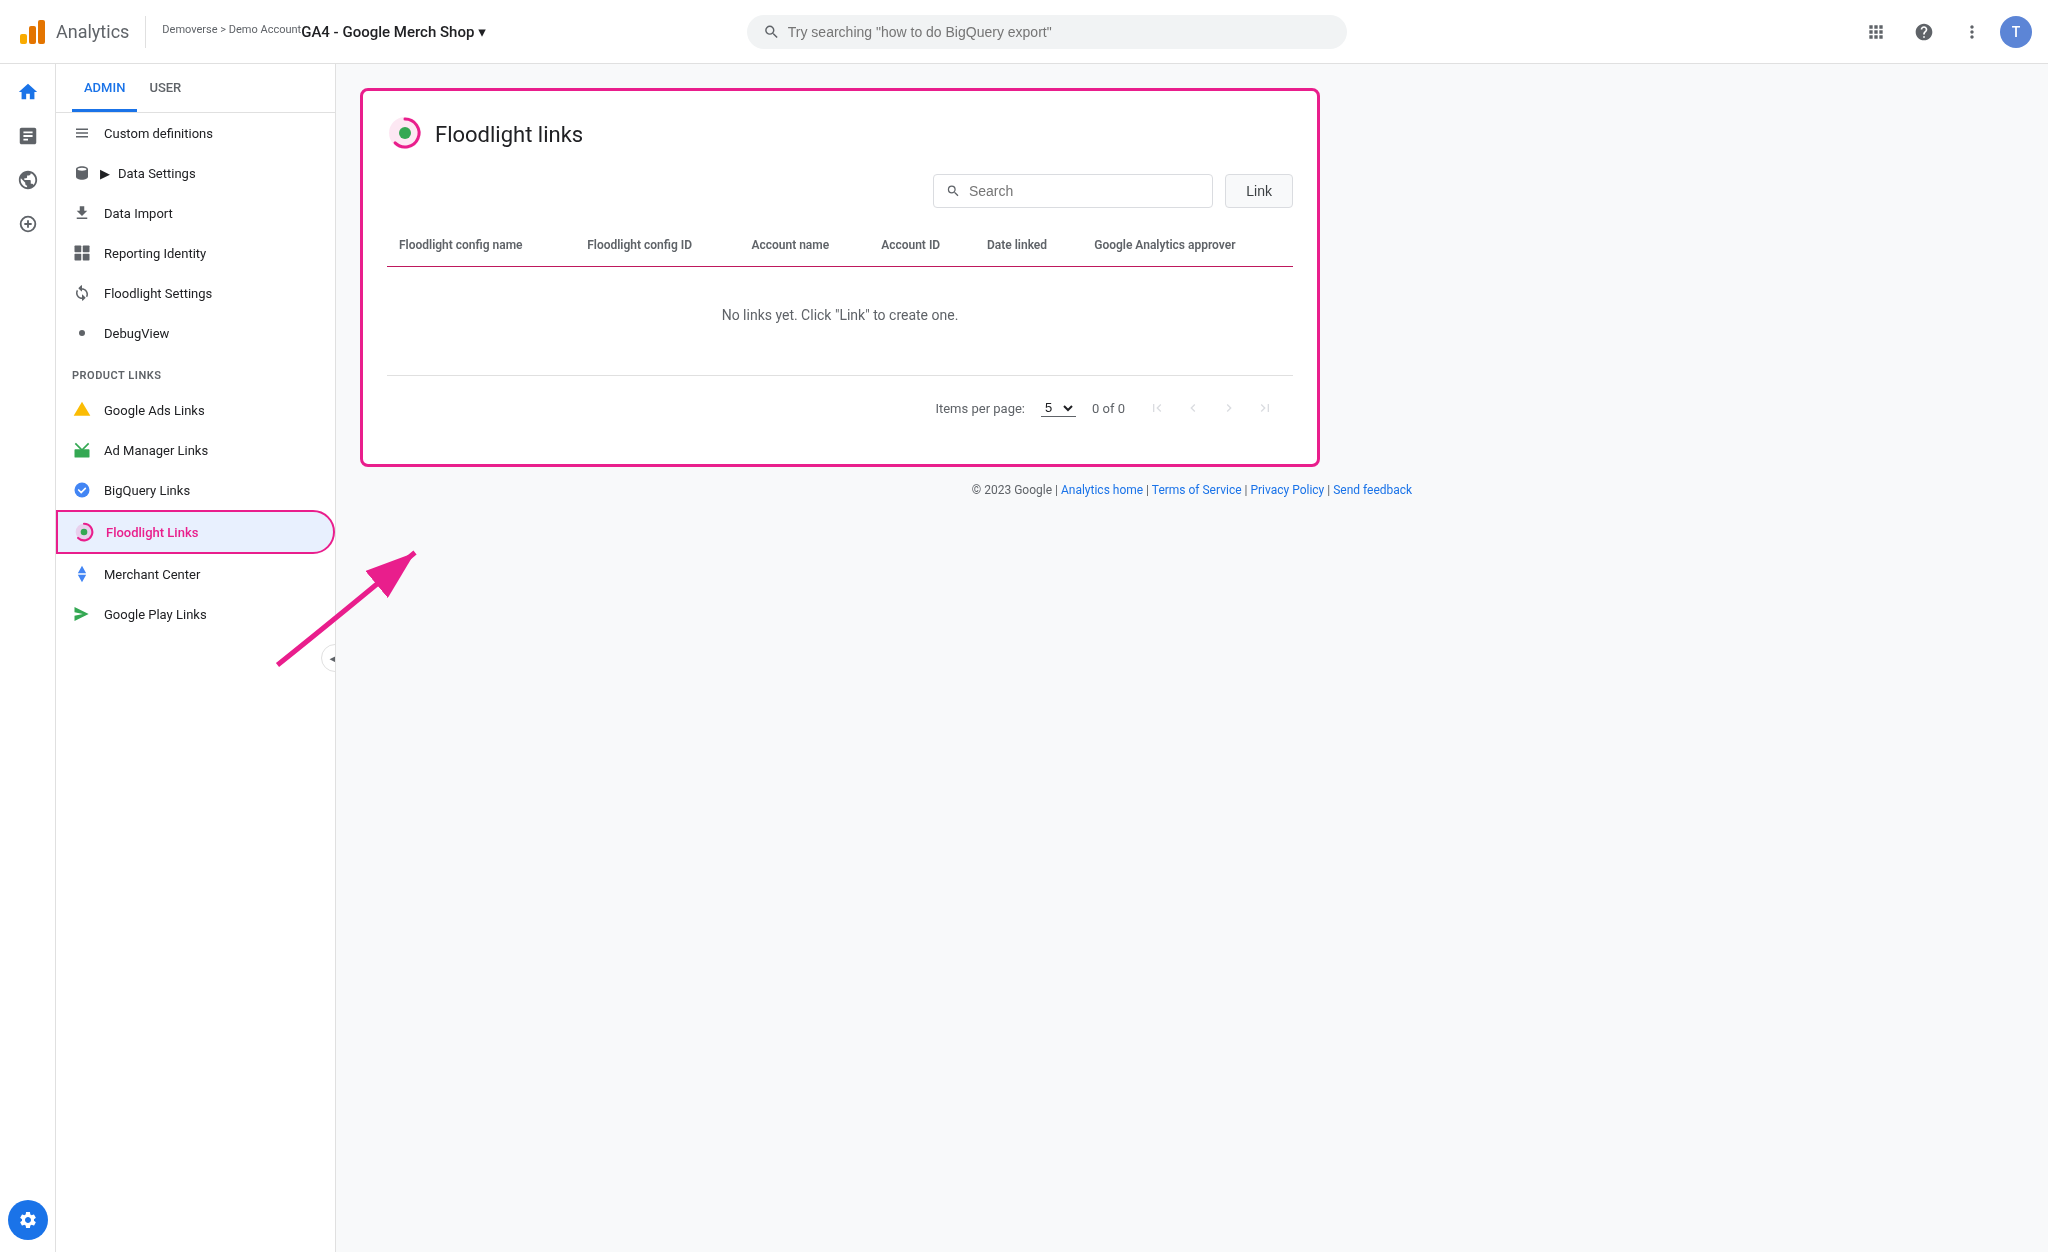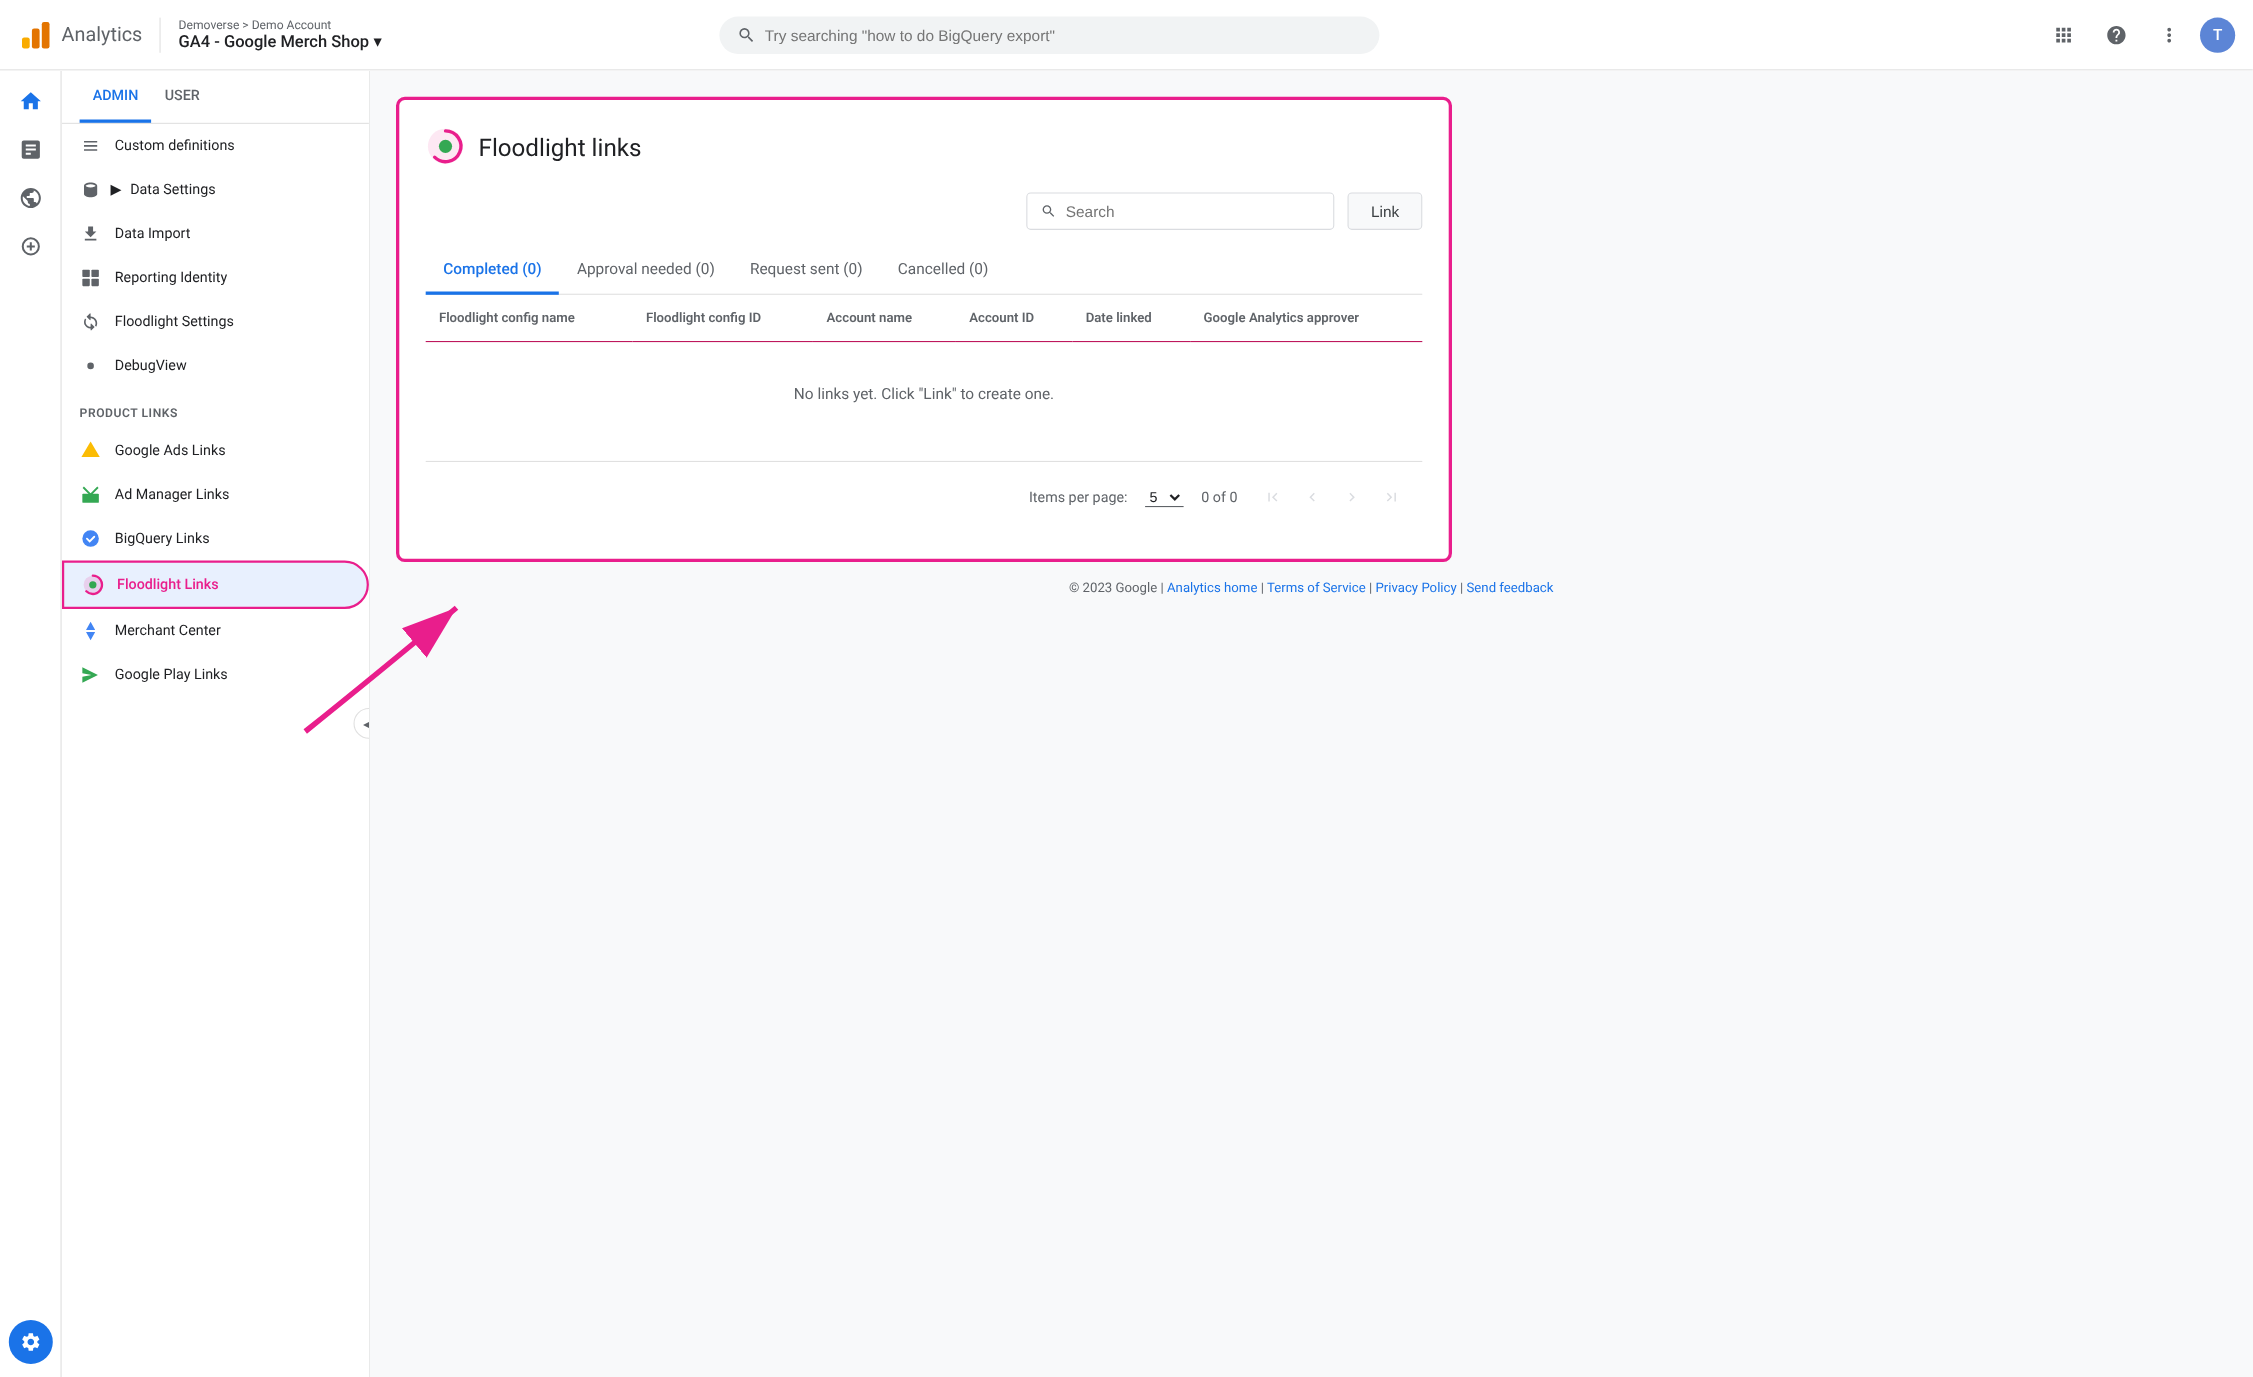--- a/index.html
+++ b/index.html
@@ -8,21 +8,21 @@
     
     .top-nav {
       display: flex; align-items: center; height: 64px;
       background: #fff; border-bottom: 1px solid #e0e0e0;
       padding: 16px 16px; gap: 12px; position: fixed; top: 0; left: 0; right: 0; z-index: 100;
     }
     .top-nav-logo { display: flex; align-items: center; gap: 8px; }
     .logo-icon { width: 32px; height: 32px; }
     .app-title { font-size: 18px; font-weight: 400; color: #5f6368; }
     .divider-v { width: 1px; height: 32px; background: #e0e0e0; margin: 0 4px; }
-    .account-info { display: flex; flex-direction: column; justify-content: space-between; }
+    .account-info { display: flex; flex-direction: row; justify-content: space-between; }
     .breadcrumb { font-size: 11px; color: #5f6368; }
     .account-name { font-size: 15px; font-weight: 500; color: #202124; display: flex; align-items: center; gap: 4px; cursor: pointer; }
     .search-bar {
       flex: 1; max-width: 600px; margin: 0 auto;
       display: flex; align-items: center; background: #f1f3f4; border-radius: 24px;
       padding: 8px 16px; gap: 8px; cursor: text;
     }
     .search-bar input { border: none; background: transparent; outline: none; font-size: 14px; color: #202124; width: 100%; }
     .nav-actions { display: flex; align-items: center; gap: 8px; margin-left: auto; }
     .nav-icon-btn { width: 40px; height: 40px; border-radius: 50%; border: none; background: transparent; cursor: pointer; display: flex; align-items: center; justify-content: center; font-size: 20px; color: #5f6368; }
@@ -362,26 +362,20 @@
       <div class="fl-toolbar">
         <div class="fl-search">
           <svg width="16" height="16" viewBox="0 0 24 24" fill="#5f6368">
             <path d="M15.5 14h-.79l-.28-.27A6.47 6.47 0 0 0 16 9.5 6.5 6.5 0 1 0 9.5 16c1.61 0 3.09-.59 4.23-1.57l.27.28v.79l5 4.99L20.49 19l-4.99-5zm-6 0C7.01 14 5 11.99 5 9.5S7.01 5 9.5 5 14 7.01 14 9.5 11.99 14 9.5 14z"></path>
           </svg>
           <input type="text" placeholder="Search" style="">
         </div>
         <button class="fl-link-btn">Link</button>
       </div>
 
-      <div class="fl-tabs">
-        <div class="fl-tab active">Completed (0)</div>
-        <div class="fl-tab">Approval needed (0)</div>
-        <div class="fl-tab">Request sent (0)</div>
-        <div class="fl-tab">Cancelled (0)</div>
-      </div>
 
       <table class="fl-table">
         <thead>
           <tr>
             <th>Floodlight config name</th>
             <th>Floodlight config ID</th>
             <th>Account name</th>
             <th>Account ID</th>
             <th>Date linked</th>
             <th>Google Analytics approver</th>

